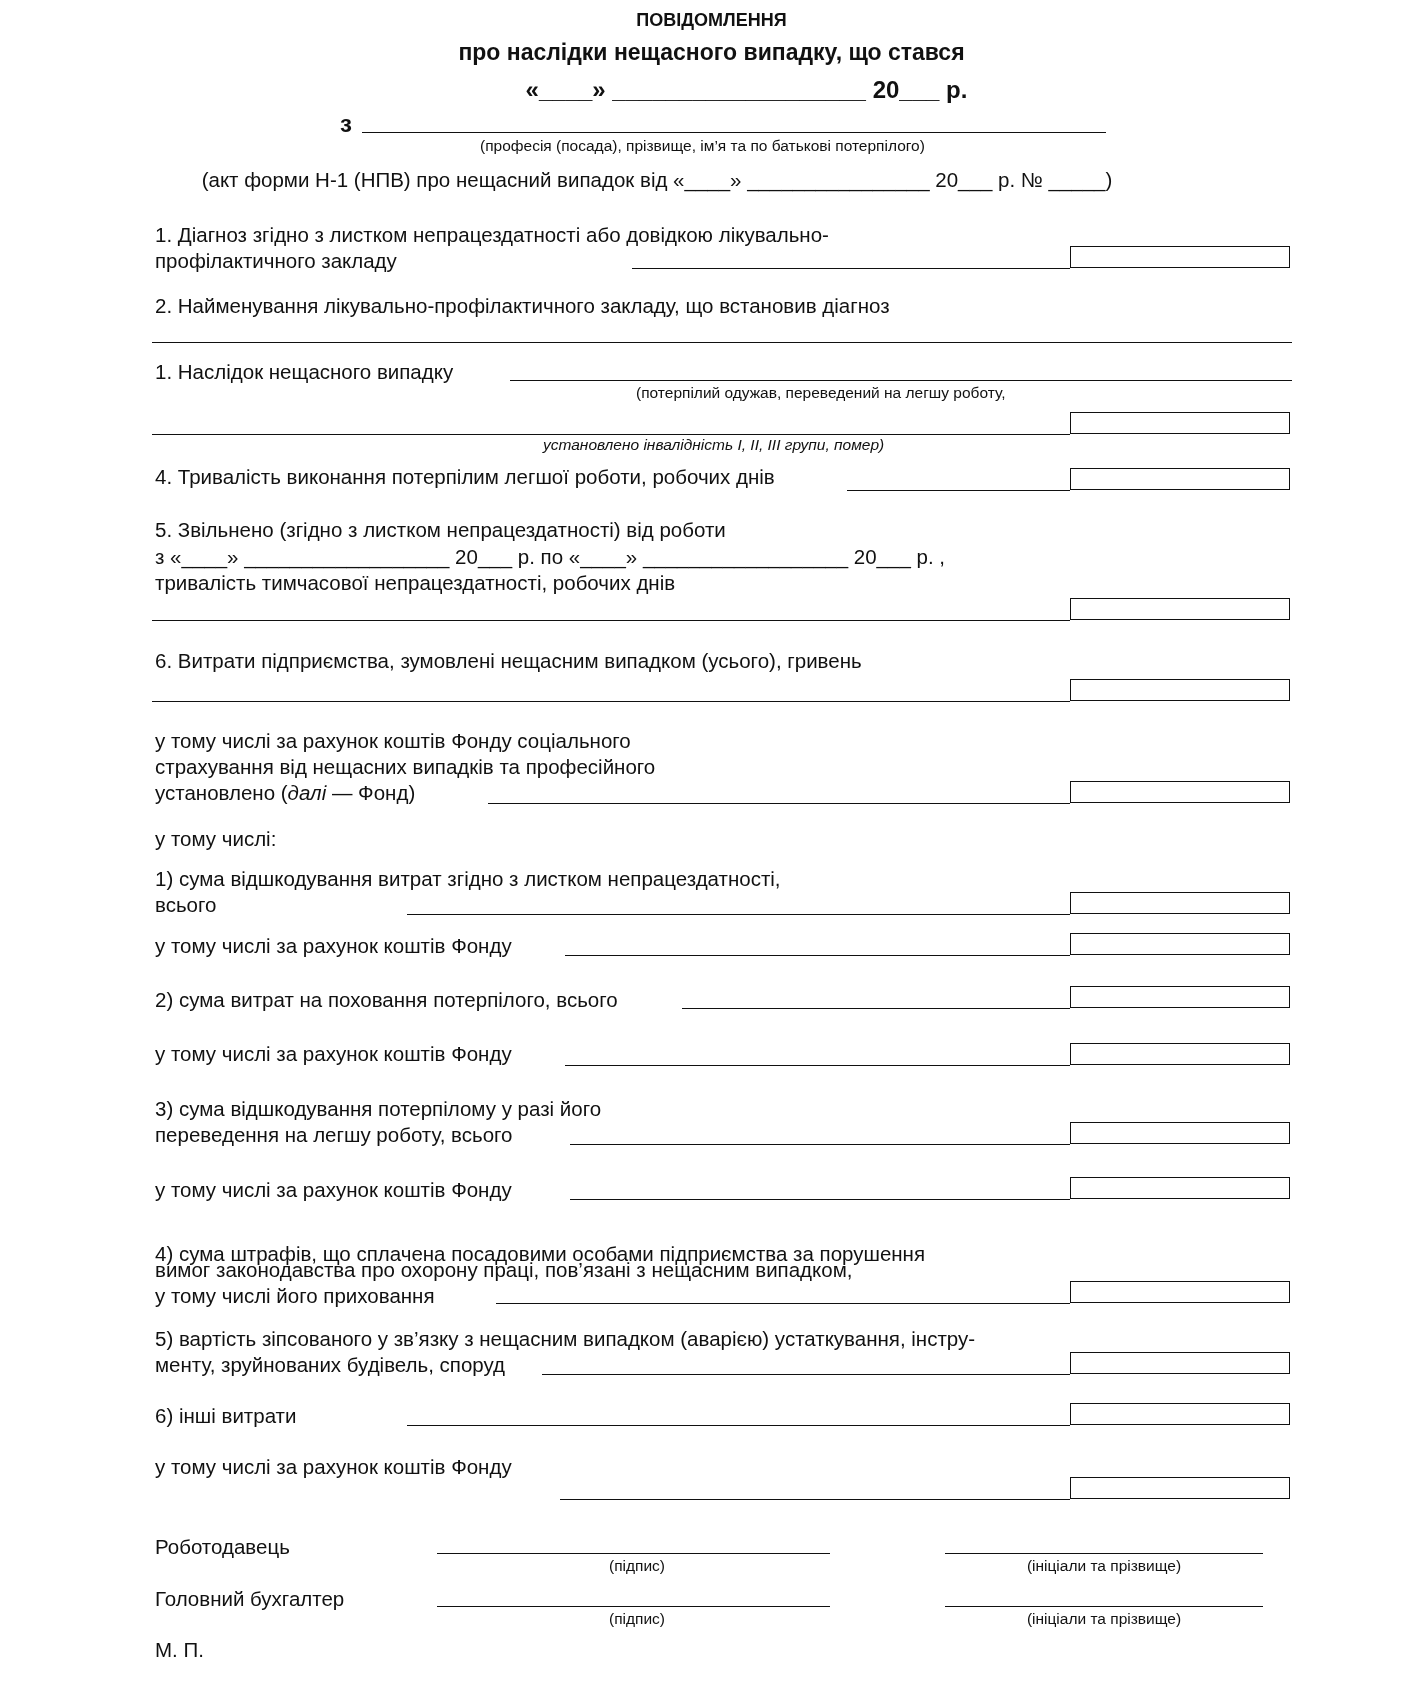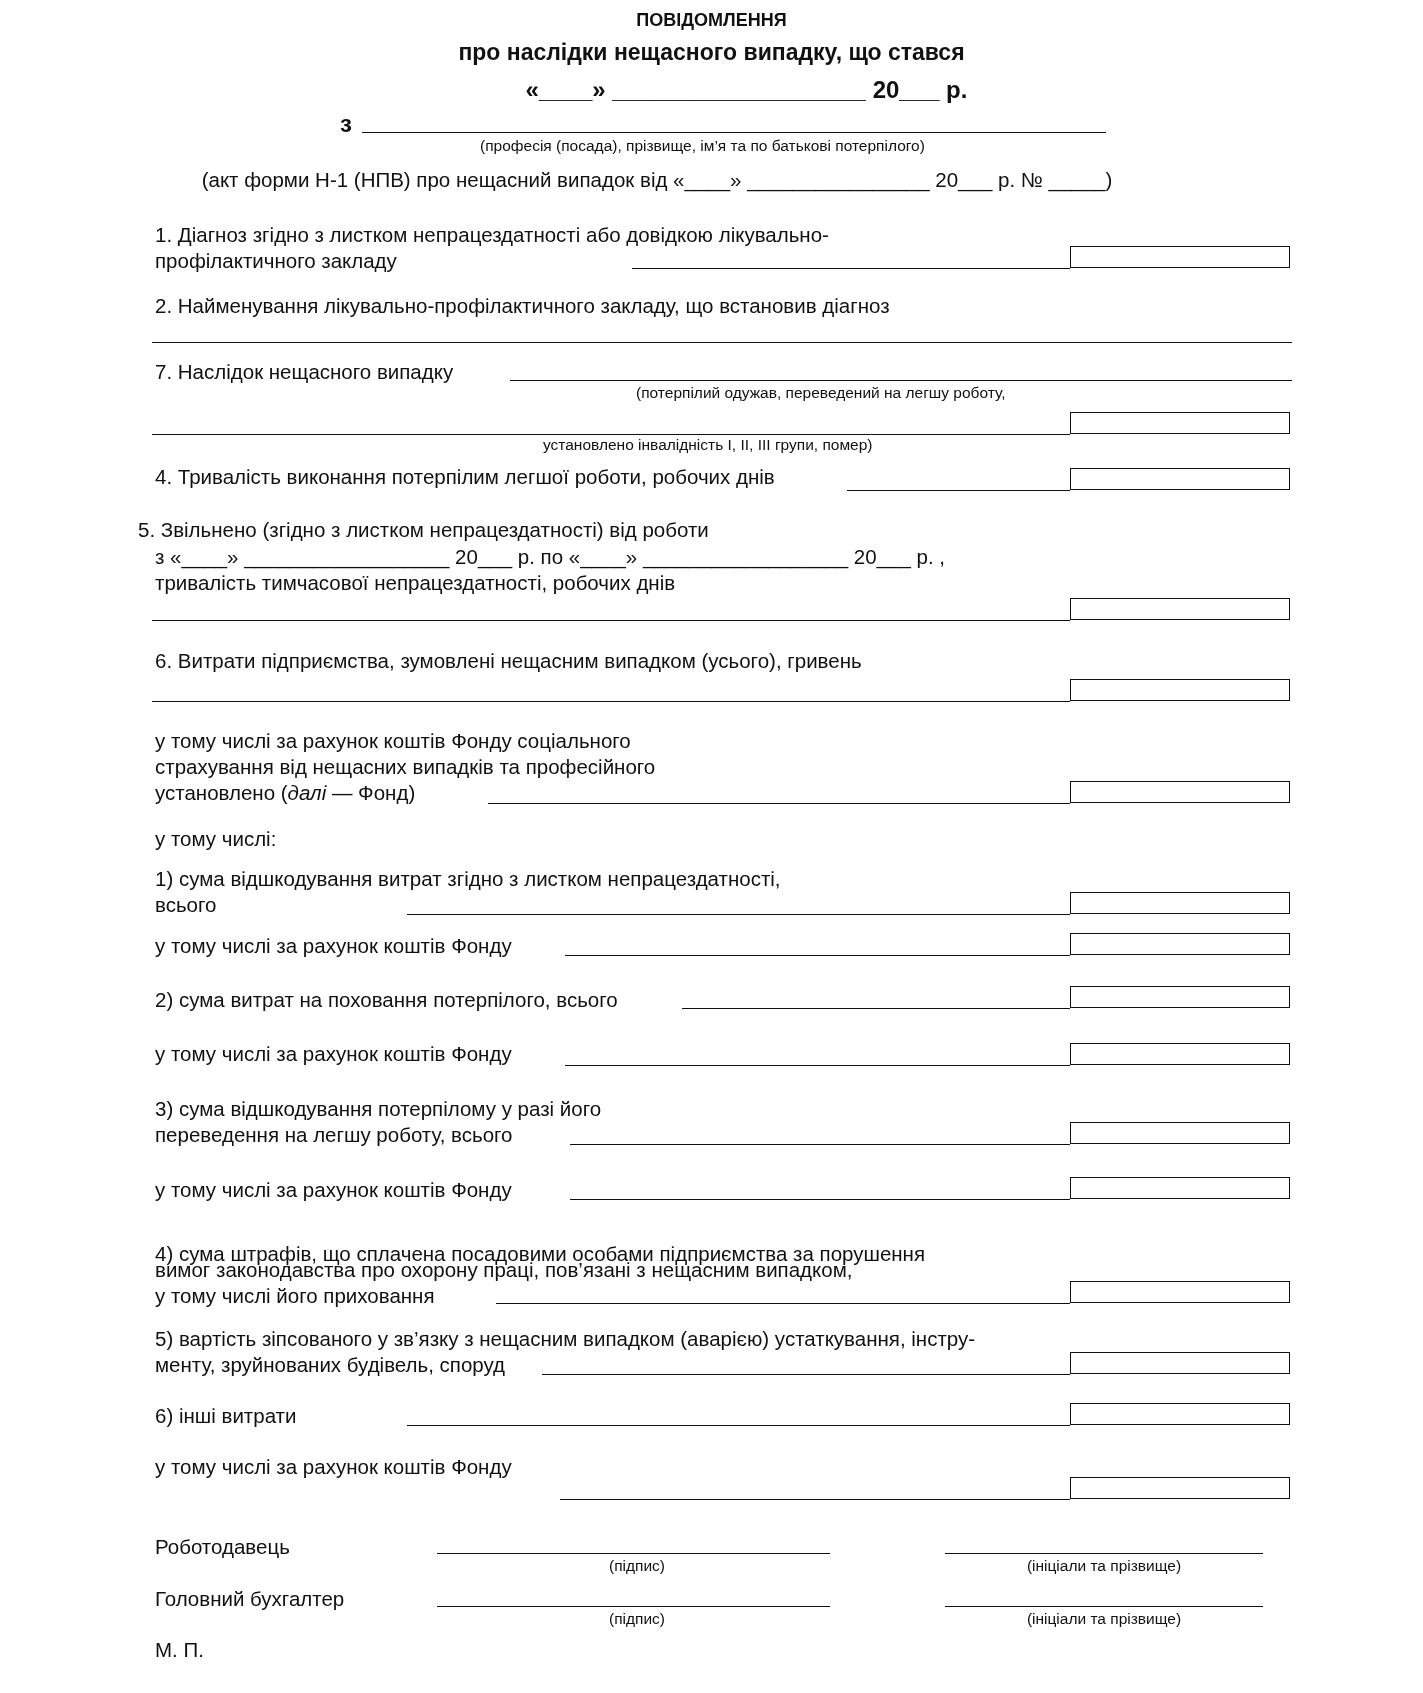--- a/index.html
+++ b/index.html
@@ -29,32 +29,32 @@
 <div class="t center" style="left:0;width:1314px;top:168px;">(акт форми Н-1 (НПВ) про нещасний випадок від «____» ________________ 20___ р. № _____)</div>
 
 <div class="t" style="left:155px;top:223px;">1. Діагноз згідно з листком непрацездатності або довідкою лікувально-</div>
 <div class="t" style="left:155px;top:249px;">профілактичного закладу</div>
 <div class="line" style="left:632px;width:438px;top:268px;"></div>
 <div class="box" style="left:1070px;top:246px;"></div>
 
 <div class="t" style="left:155px;top:294px;">2. Найменування лікувально-профілактичного закладу, що встановив діагноз</div>
 <div class="line" style="left:152px;width:1140px;top:342px;"></div>
 
-<div class="t" style="left:155px;top:360px;">7. Наслідок нещасного випадку</div>
+<div class="t" style="left:155px;top:360px;">1. Наслідок нещасного випадку</div>
 <div class="line" style="left:510px;width:782px;top:380px;"></div>
 <div class="small" style="left:636px;top:384px;">(потерпілий одужав, переведений на легшу роботу,</div>
 <div class="line" style="left:152px;width:918px;top:434px;"></div>
 <div class="box" style="left:1070px;top:412px;"></div>
-<div class="small" style="left:543px;top:436px;">установлено інвалідність І, ІІ, ІІІ групи, помер)</div>
+<div class="small" style="left:543px;top:436px;font-style:italic;">установлено інвалідність І, ІІ, ІІІ групи, помер)</div>
 
 <div class="t" style="left:155px;top:465px;">4. Тривалість виконання потерпілим легшої роботи, робочих днів</div>
 <div class="line" style="left:847px;width:223px;top:490px;"></div>
 <div class="box" style="left:1070px;top:468px;"></div>
 
-<div class="t" style="left:138px;top:518px;text-align:center;">5. Звільнено (згідно з листком непрацездатності) від роботи</div>
+<div class="t" style="left:155px;top:518px;text-align:center;">5. Звільнено (згідно з листком непрацездатності) від роботи</div>
 <div class="t" style="left:155px;top:545px;">з «____» __________________ 20___ р. по «____» __________________ 20___ р. ,</div>
 <div class="t" style="left:155px;top:571px;">тривалість тимчасової непрацездатності, робочих днів</div>
 <div class="line" style="left:152px;width:918px;top:620px;"></div>
 <div class="box" style="left:1070px;top:598px;"></div>
 
 <div class="t" style="left:155px;top:649px;">6. Витрати підприємства, зумовлені нещасним випадком (усього), гривень</div>
 <div class="line" style="left:152px;width:918px;top:701px;"></div>
 <div class="box" style="left:1070px;top:679px;"></div>
 
 <div class="t" style="left:155px;top:729px;">у тому числі за рахунок коштів Фонду соціального</div>

